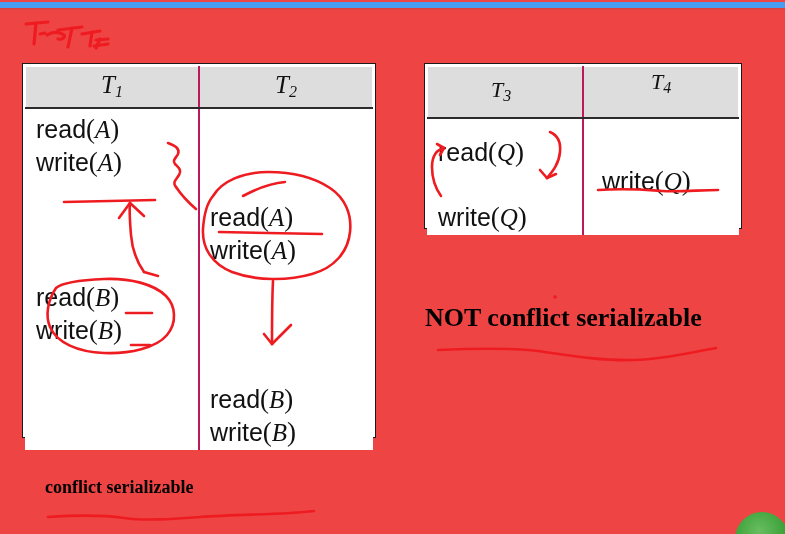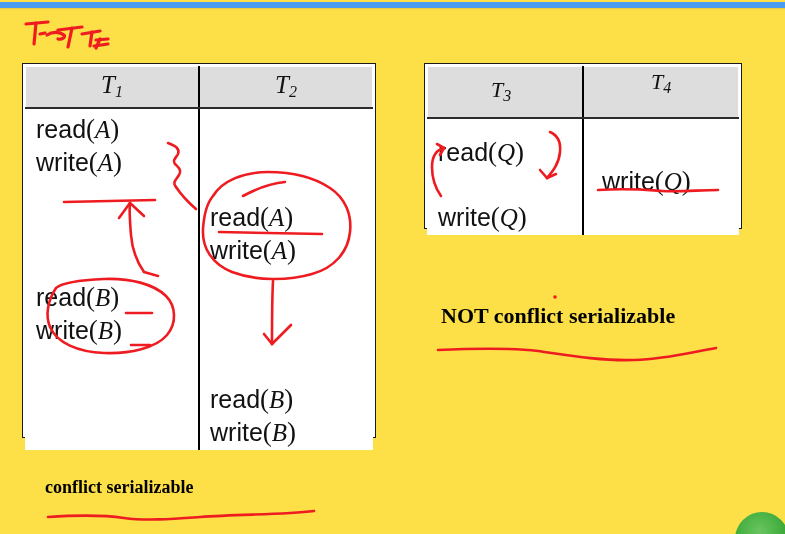--- a/index.html
+++ b/index.html
@@ -4,21 +4,21 @@
 <style>
   html, body {
     margin: 0;
     padding: 0;
     background: #ffffff;
   }
   #screen {
     position: relative;
     width: 785px;
     height: 534px;
-    background: #fde047;
+    background: #ef4444;
     overflow: hidden;
     font-family: "Liberation Sans", sans-serif;
   }
 
   
   #topbar {
     position: absolute;
     left: 0; top: 2px;
     width: 785px; height: 6px;
     background: #4a9cf0;
@@ -68,21 +68,21 @@
     font-style: italic;
     font-weight: normal;
     color: #111;
     padding: 4px 0 6px 0;
   }
   .sched-table td {
     vertical-align: top;
     background: #ffffff;
     padding: 0;
   }
-  .col-div { border-left: 2px solid #000000; margin-left: 48px; }
+  .col-div { border-left: 2px solid #be185d; margin-left: 48px; }
 
   .th-label { font-size: 25px; letter-spacing: 0; }
   .th-label sub {
     font-size: 16px;
     font-style: italic;
     vertical-align: -0.28em;
   }
 
   .op {
     font-family: "Liberation Sans", sans-serif;
@@ -104,21 +104,21 @@
 
   
   .caption {
     position: absolute;
     font-family: "Liberation Serif", serif;
     font-weight: bold;
     color: #000;
     white-space: nowrap;
   }
   #caption-left  { left: 45px;  top: 477px; font-size: 18px; }
-  #caption-right { left: 441px; top: 303px; font-size: 22px; }
+  #caption-right { left: 425px; top: 303px; font-size: 26px; }
 
   
   .ink {
     position: absolute;
     left: 0; top: 0;
     width: 785px; height: 534px;
     pointer-events: none;
   }
 
   

